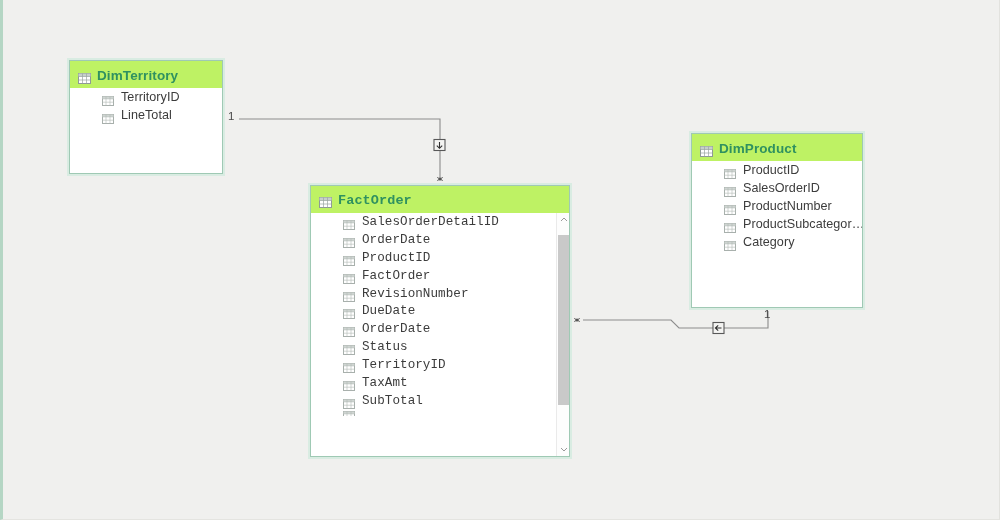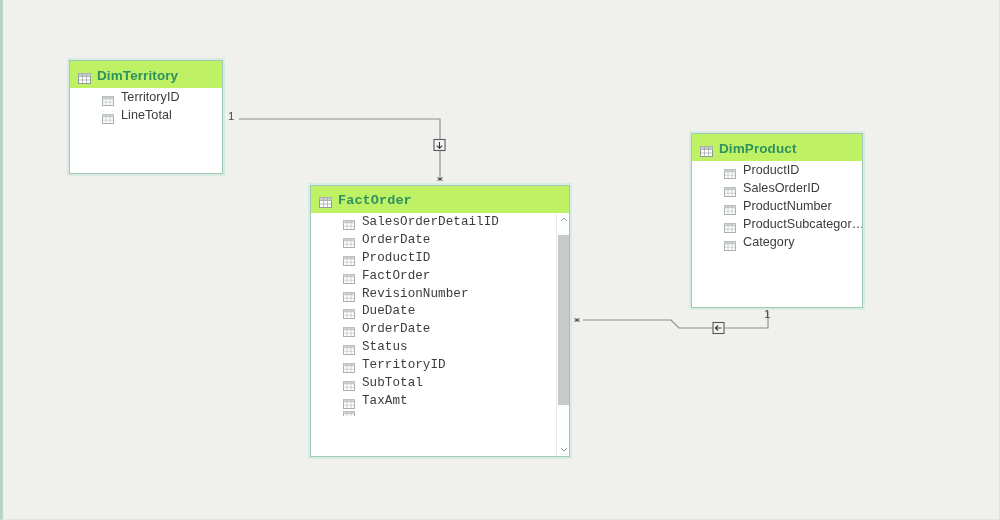--- a/index.html
+++ b/index.html
@@ -252,29 +252,29 @@
                 <path d="M4 0.5V9.5M8 0.5V9.5M0.5 2.9H11.5M0.5 6.2H11.5" stroke="#b2b9b5" stroke-width="0.6" fill="none"></path>
               </svg></span>
           <span class="field-label">TerritoryID</span>
         </div>
         <div class="field-row" style="height:17.9px">
           <span class="ico ico-field"><svg viewBox="0 0 12 10" width="12" height="10">
                 <rect x="0.5" y="0.5" width="11" height="9" fill="#fff" stroke="#a8b0ac"></rect>
                 <rect x="0.5" y="0.5" width="11" height="2.4" fill="#cfd5d2"></rect>
                 <path d="M4 0.5V9.5M8 0.5V9.5M0.5 2.9H11.5M0.5 6.2H11.5" stroke="#b2b9b5" stroke-width="0.6" fill="none"></path>
               </svg></span>
+          <span class="field-label">TaxAmt</span>
+        </div>
+        <div class="field-row" style="height:17.9px">
+          <span class="ico ico-field"><svg viewBox="0 0 12 10" width="12" height="10">
+                <rect x="0.5" y="0.5" width="11" height="9" fill="#fff" stroke="#a8b0ac"></rect>
+                <rect x="0.5" y="0.5" width="11" height="2.4" fill="#cfd5d2"></rect>
+                <path d="M4 0.5V9.5M8 0.5V9.5M0.5 2.9H11.5M0.5 6.2H11.5" stroke="#b2b9b5" stroke-width="0.6" fill="none"></path>
+              </svg></span>
           <span class="field-label">SubTotal</span>
-        </div>
-        <div class="field-row" style="height:17.9px">
-          <span class="ico ico-field"><svg viewBox="0 0 12 10" width="12" height="10">
-                <rect x="0.5" y="0.5" width="11" height="9" fill="#fff" stroke="#a8b0ac"></rect>
-                <rect x="0.5" y="0.5" width="11" height="2.4" fill="#cfd5d2"></rect>
-                <path d="M4 0.5V9.5M8 0.5V9.5M0.5 2.9H11.5M0.5 6.2H11.5" stroke="#b2b9b5" stroke-width="0.6" fill="none"></path>
-              </svg></span>
-          <span class="field-label">TaxAmt</span>
         </div>
 
         <div class="field-row" style="height:6px; overflow:hidden;">
           <span class="ico ico-field"><svg viewBox="0 0 12 10" width="12" height="10">
                 <rect x="0.5" y="0.5" width="11" height="9" fill="#fff" stroke="#a8b0ac"></rect>
                 <rect x="0.5" y="0.5" width="11" height="2.4" fill="#cfd5d2"></rect>
                 <path d="M4 0.5V9.5M8 0.5V9.5M0.5 2.9H11.5M0.5 6.2H11.5" stroke="#b2b9b5" stroke-width="0.6" fill="none"></path>
               </svg></span>
         </div>
       </div>

